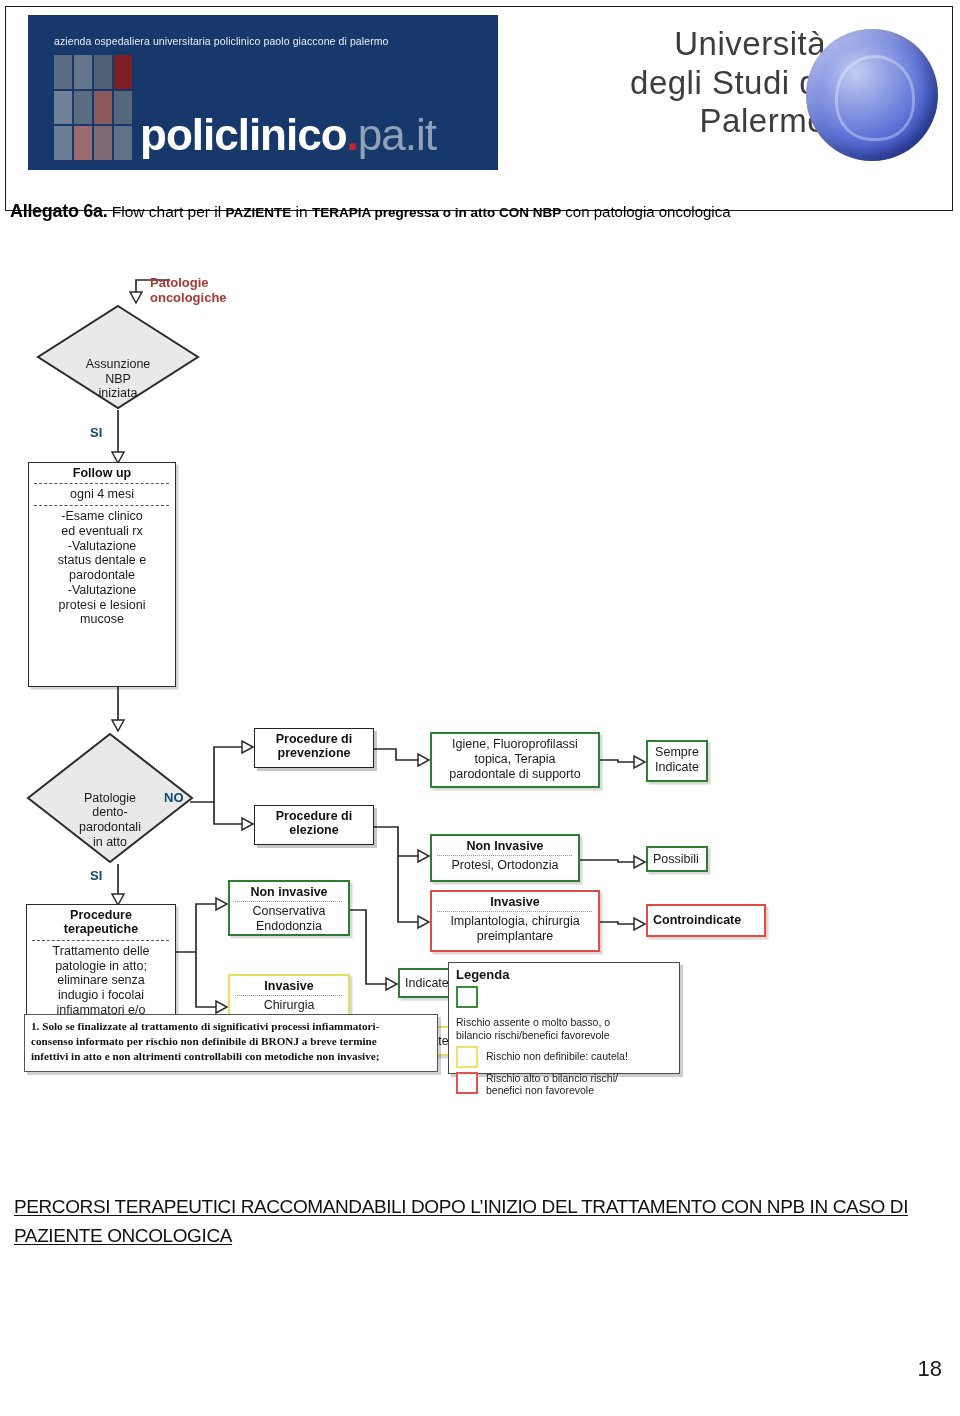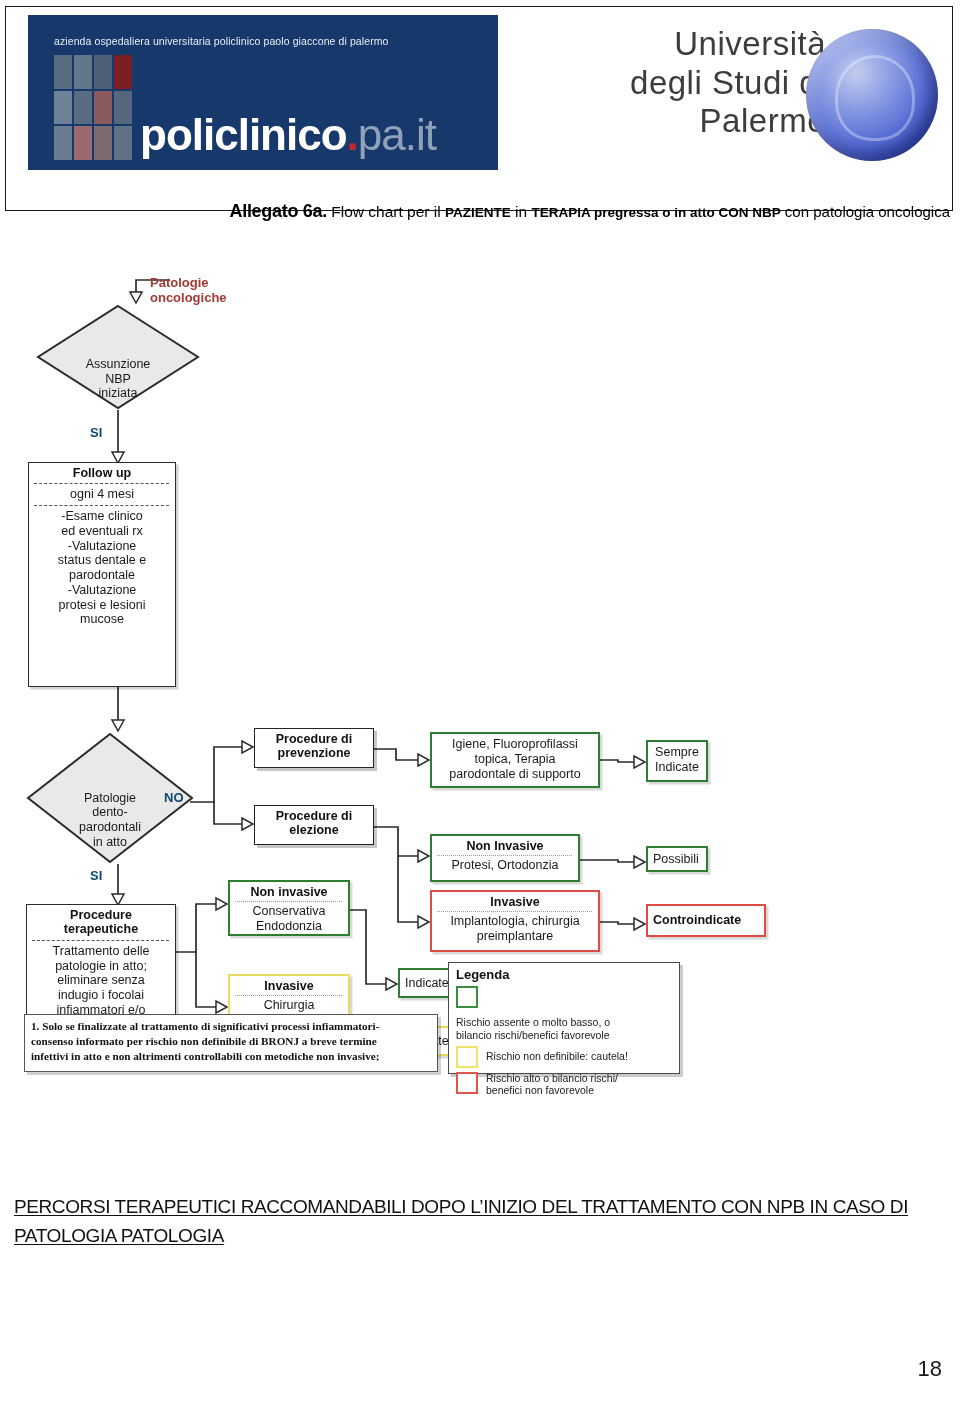--- a/index.html
+++ b/index.html
@@ -26,21 +26,21 @@
   #policlinico-dot{color:#c0272d;}
   #policlinico-suffix{color:#8fa2ba;font-weight:400;}
 
   #unipa-text{position:absolute;left:530px;top:18px;width:290px;text-align:right;font-family:"Liberation Sans",sans-serif;font-size:33px;line-height:1.17;color:#3d3d3d;font-weight:400;letter-spacing:.5px;}
   #unipa-seal{position:absolute;left:800px;top:22px;width:132px;height:132px;border-radius:50%;
     background:radial-gradient(circle at 38% 33%, #c3cdf0 0%, #8e9ee4 28%, #5d72d6 55%, #3c52bd 75%, #2b3c97 100%);
     box-shadow:inset -6px -6px 14px rgba(20,30,90,.55), inset 5px 5px 12px rgba(255,255,255,.35);}
   #unipa-seal::after{content:"";position:absolute;left:22%;top:20%;width:56%;height:60%;border:3px solid rgba(255,255,255,.33);border-radius:50% 50% 45% 45%;}
 
   
-  #doc-title{position:absolute;left:10px;top:200px;width:940px;font-size:15px;line-height:1.25;white-space:nowrap;text-align:right;}
+  #doc-title{position:absolute;left:10px;top:200px;width:940px;font-size:15px;line-height:1.25;white-space:nowrap;}
   #doc-title .t-allegato{font-weight:700;font-size:18px;letter-spacing:-.3px;}
   #doc-title .t-reg{font-weight:400;font-size:15.5px;}
   #doc-title .t-bold{font-weight:700;font-size:13.5px;}
   #doc-title .t-cond{font-weight:400;font-size:15px;}
 
   
   #flow{position:absolute;left:18px;top:262px;width:670px;height:830px;}
   .fc{position:absolute;box-sizing:border-box;font-family:"Liberation Sans",sans-serif;}
 
   .node{background:#fff;border:1.6px solid #2b2b2b;box-shadow:2.5px 2.5px 0 rgba(0,0,0,.17);}
@@ -330,16 +330,16 @@
   <div class="footnote" style="left:6px;top:752px;width:414px;height:58px;">
     <div>1. Solo se finalizzate al trattamento di significativi processi infiammatori-</div>
     <div>consenso informato per rischio non definibile di BRONJ a breve termine</div>
     <div>infettivi in atto e non altrimenti controllabili con metodiche non invasive;</div>
   </div>
 
 </div>
 
 <div id="caption">
   <div><span>PERCORSI TERAPEUTICI RACCOMANDABILI DOPO L’INIZIO DEL TRATTAMENTO CON NPB IN CASO DI</span></div>
-  <div><span>PATOLOGIA PATOLOGIA</span></div>
+  <div><span>PAZIENTE ONCOLOGICA</span></div>
 </div>
 
 <div id="pageno">18</div>
 
 </body></html>

